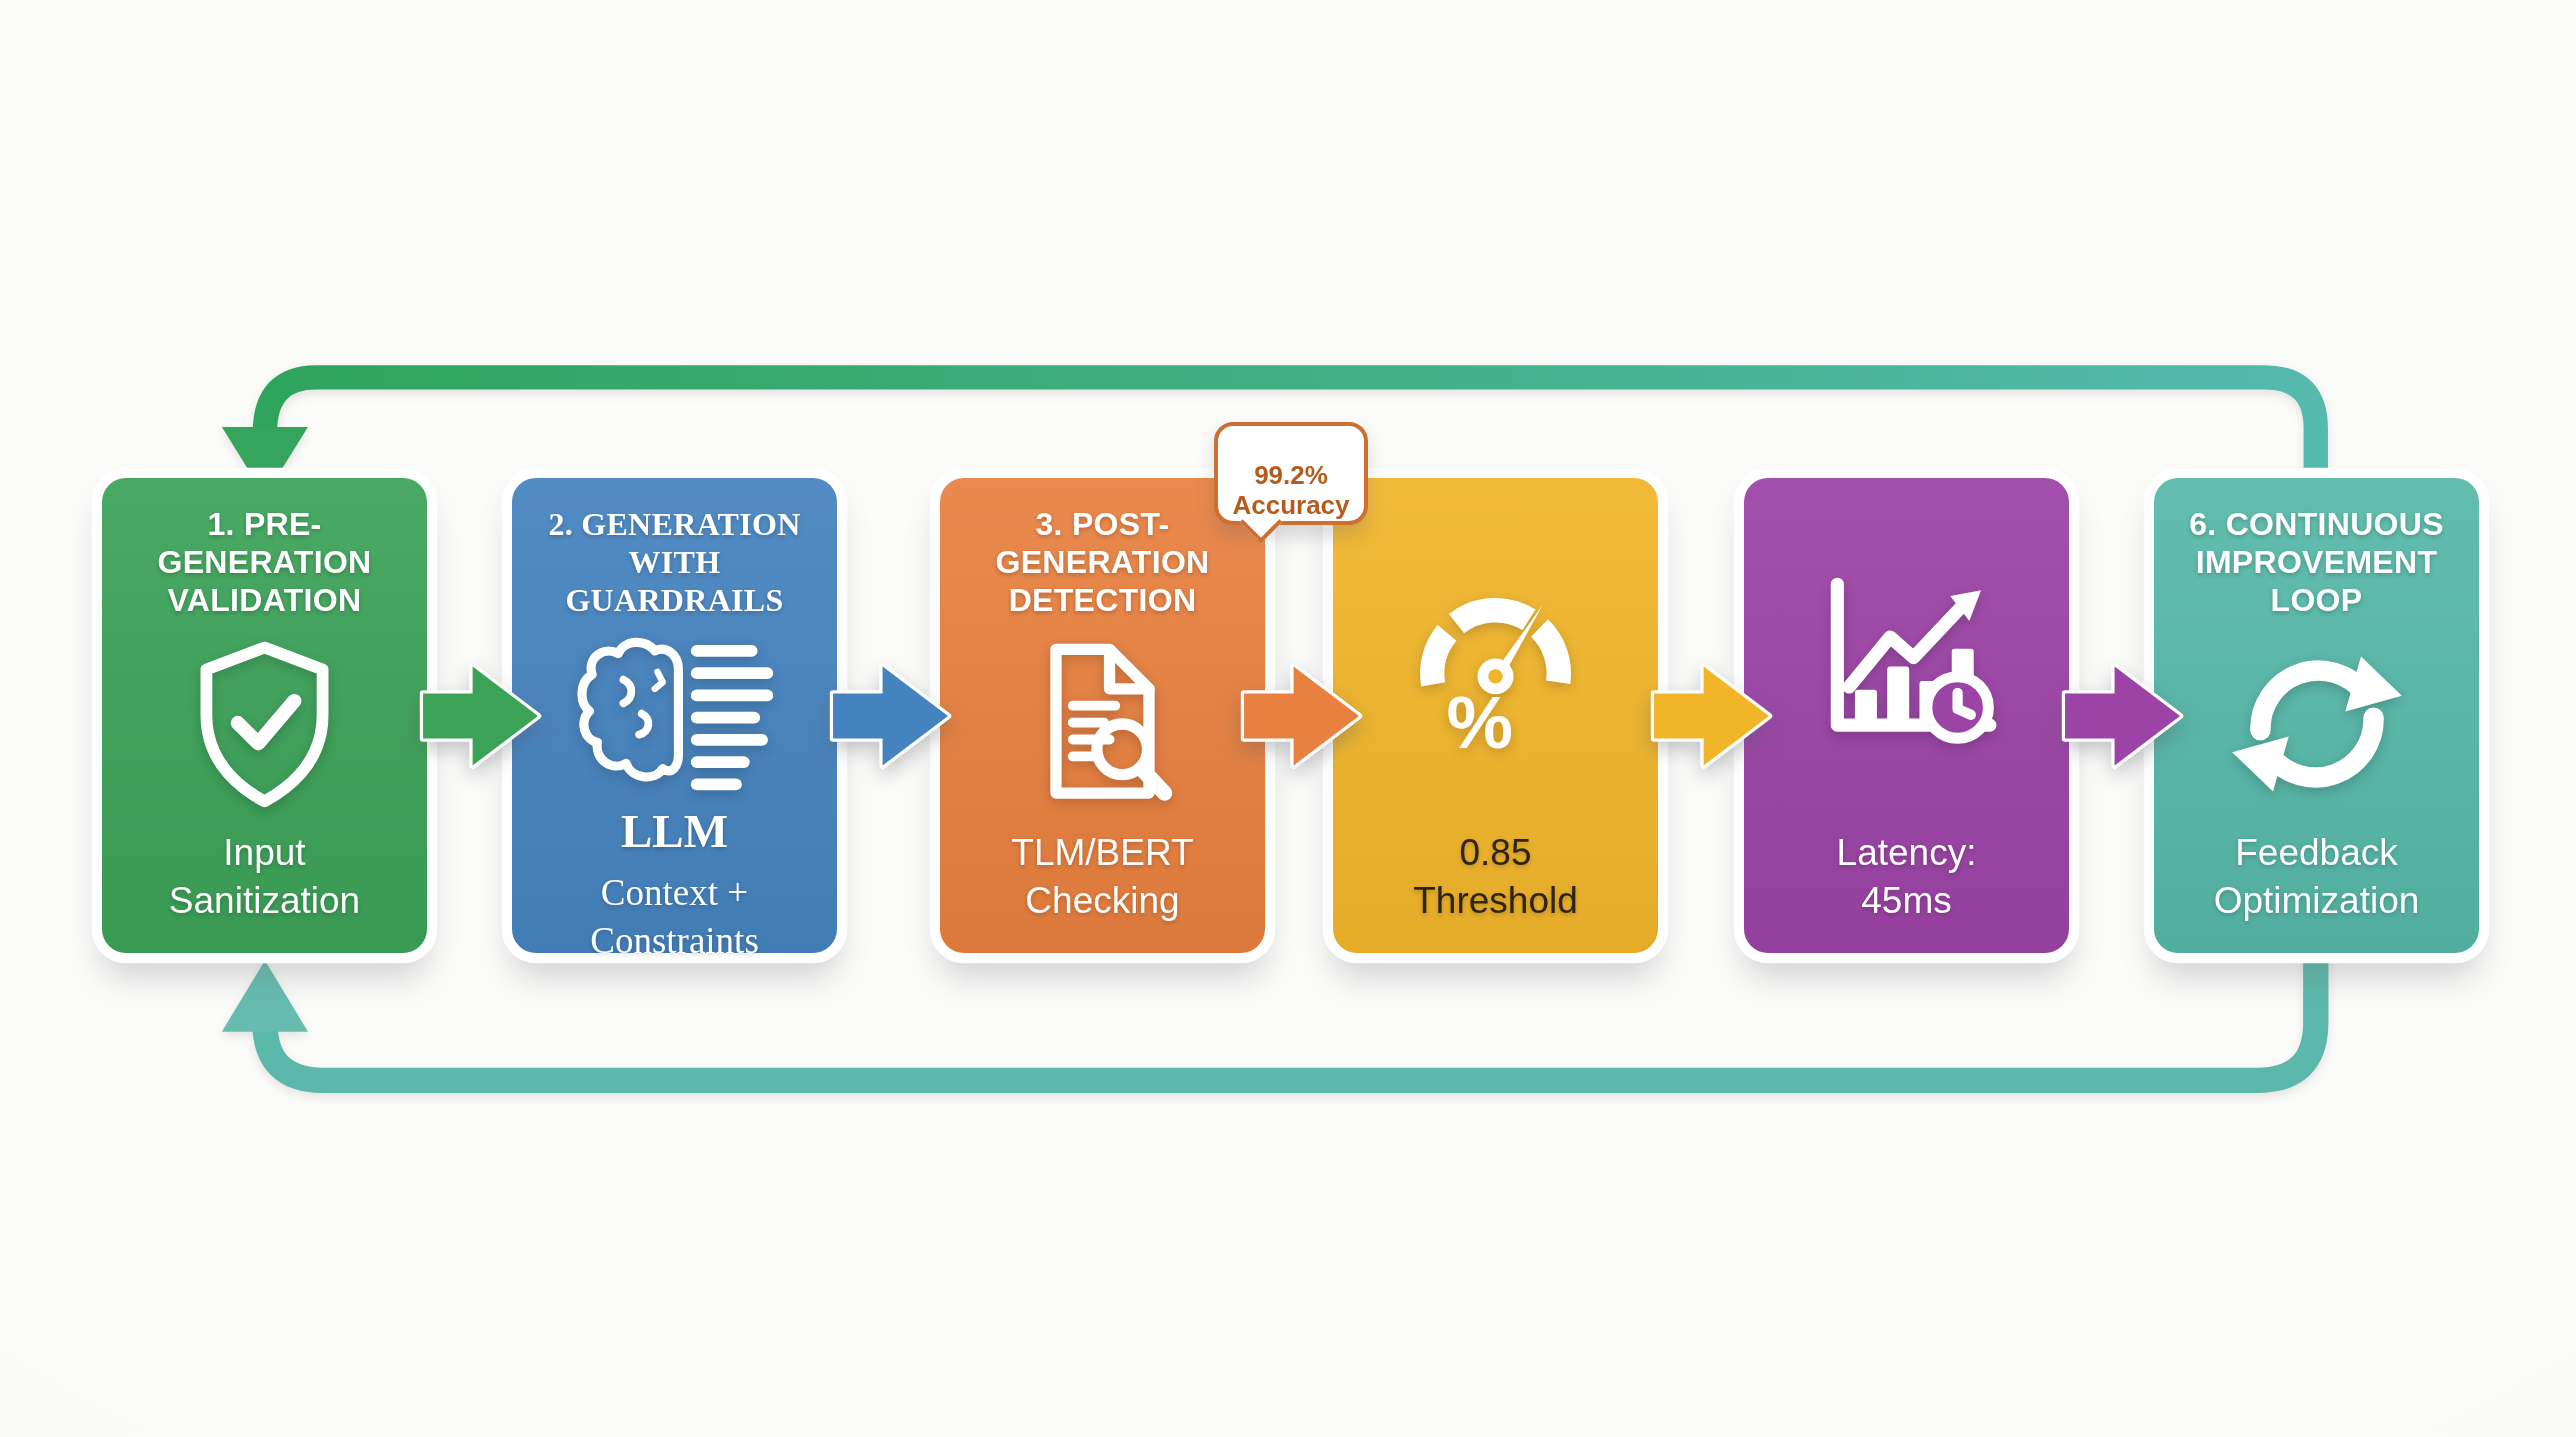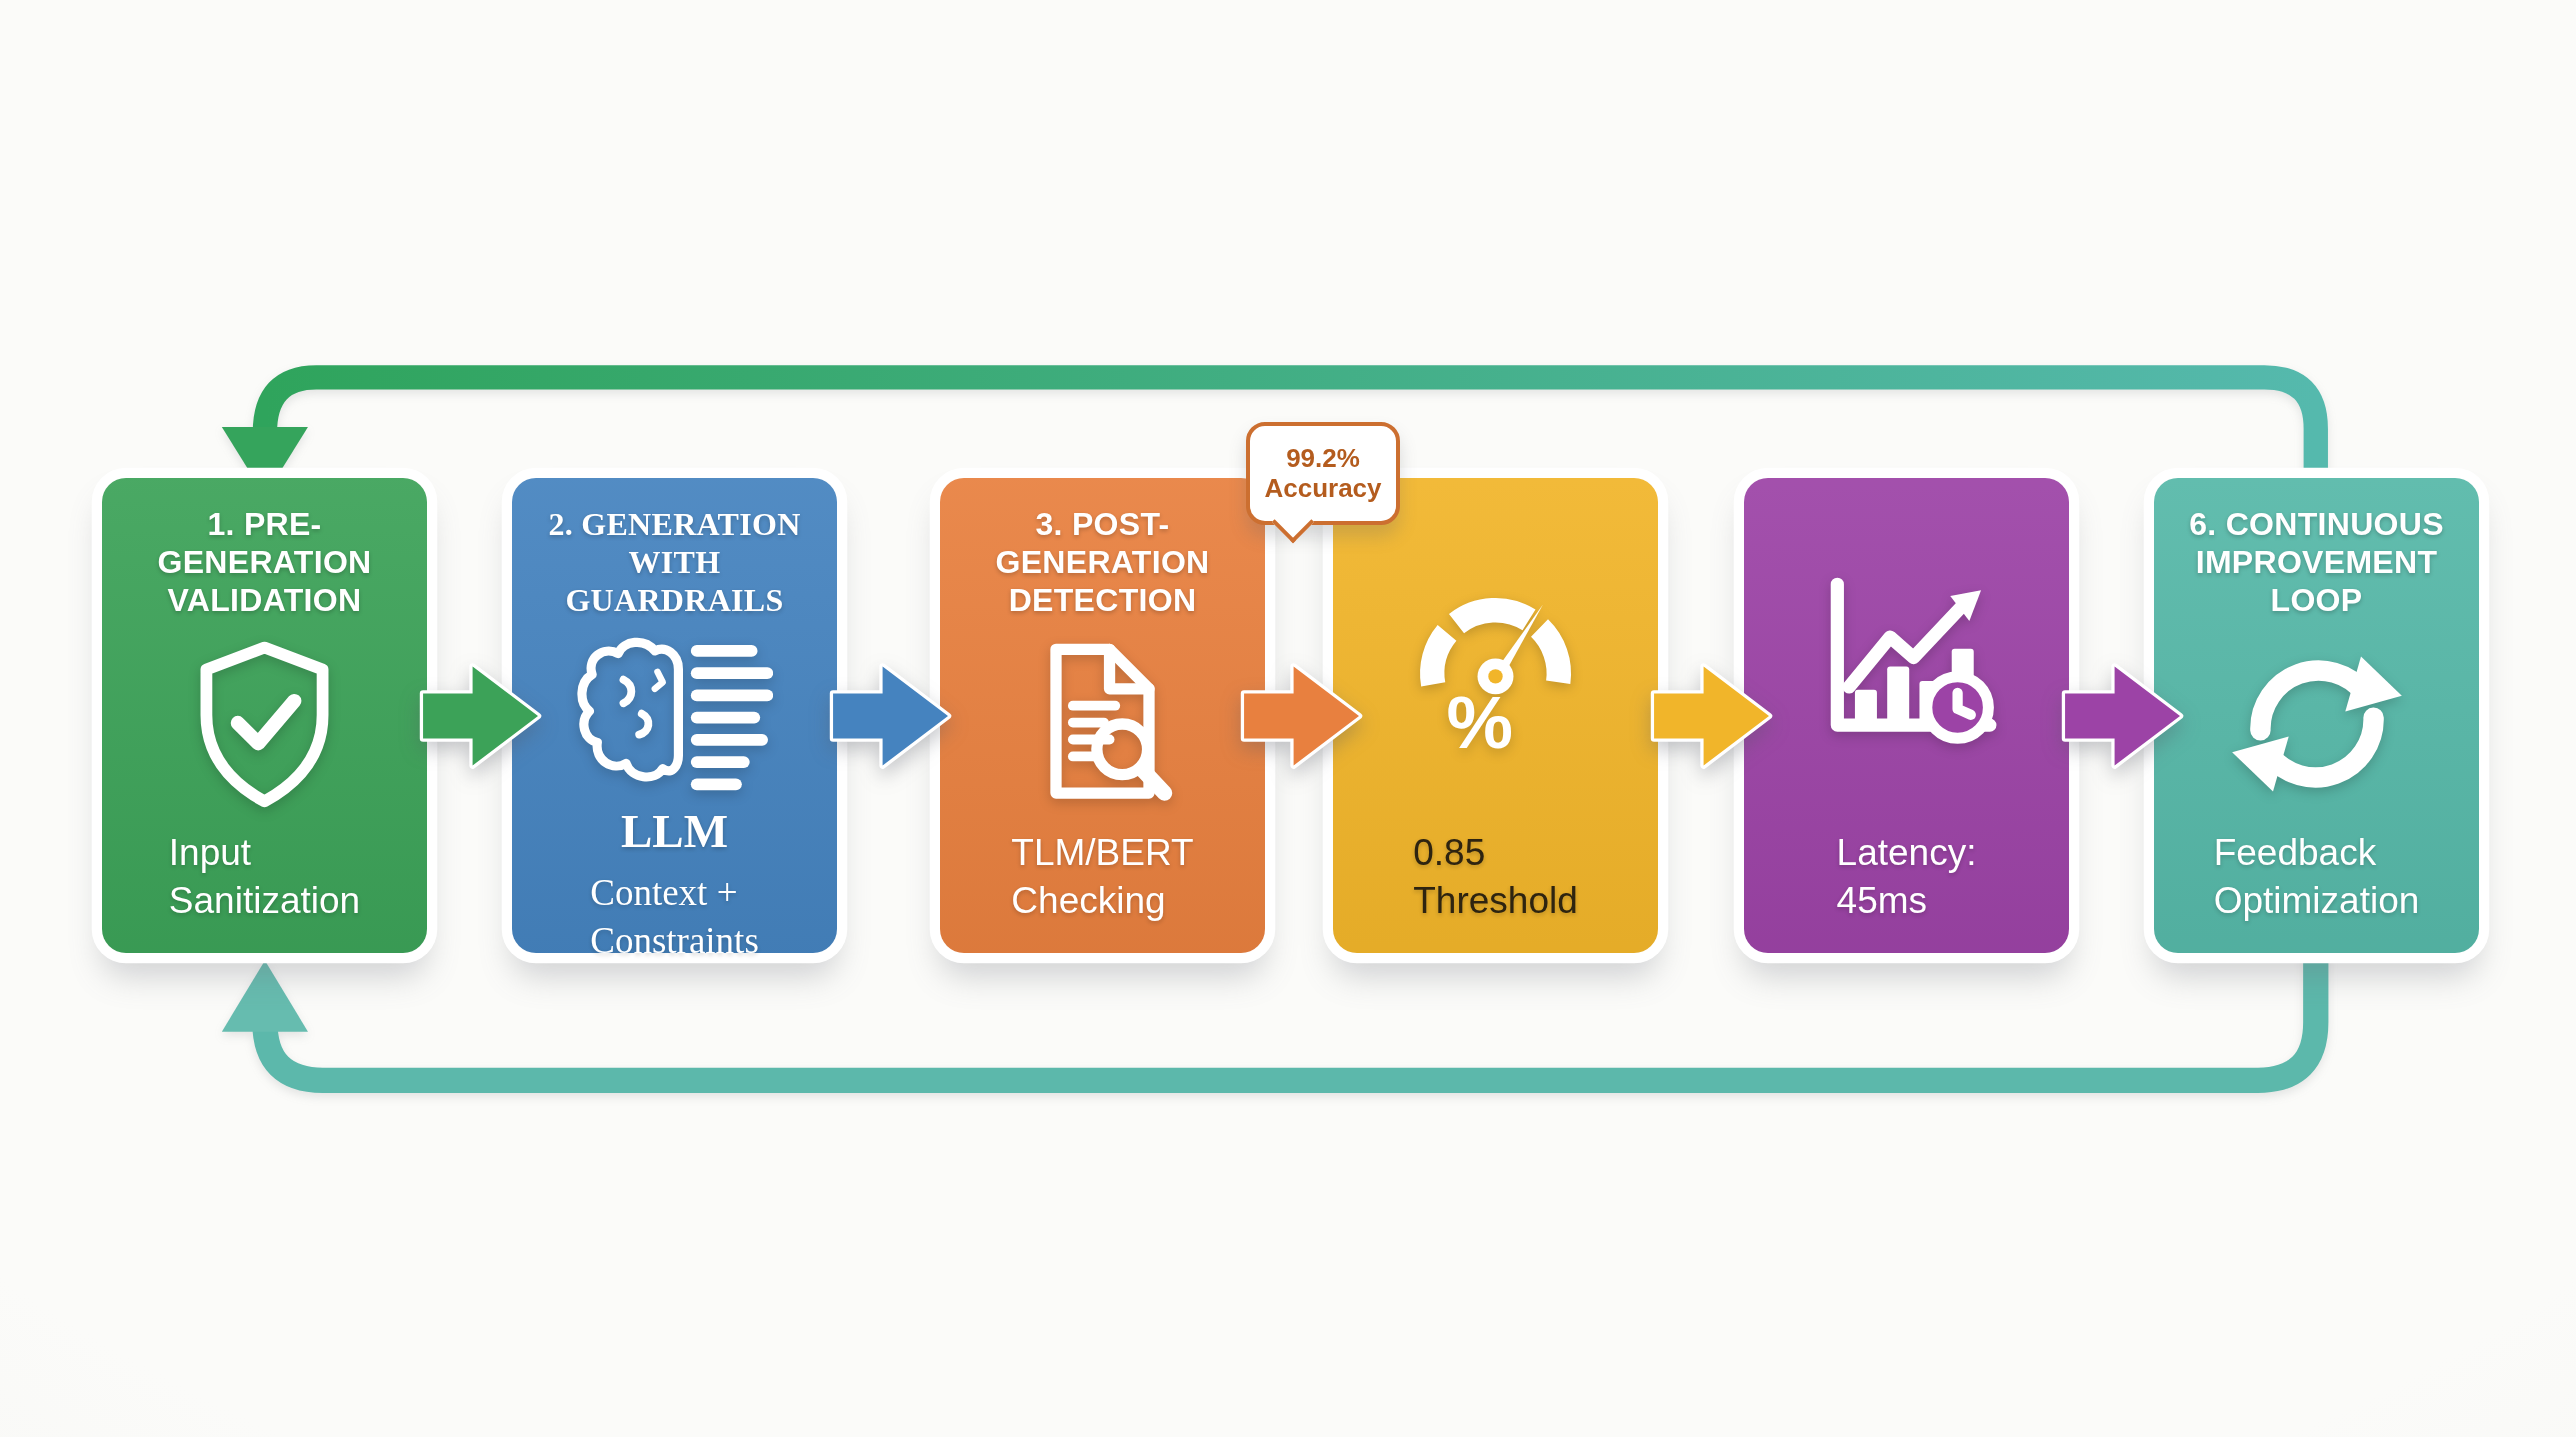--- a/index.html
+++ b/index.html
@@ -25,31 +25,31 @@
     font-size:32px;font-weight:700;color:#ffffff;text-align:center;line-height:1.18;
     letter-spacing:0.3px;white-space:pre-line;text-shadow:0 1.9px 4.7px rgba(0,0,0,.22);
   }
   .card-icon{flex:1;display:flex;flex-direction:column;align-items:center;justify-content:center;}
   .card-icon svg{filter:drop-shadow(0 4.7px 5.6px rgba(0,0,0,.18));}
   .icon-label{
     font-size:47px;font-weight:700;color:#ffffff;margin-top:3.7px;
     text-shadow:0 1.9px 4.7px rgba(0,0,0,.22);
   }
   .card-sub{
-    font-size:37px;font-weight:400;color:#ffffff;line-height:1.3;
+    font-size:37px;font-weight:400;color:#ffffff;text-align:center;line-height:1.3;
     white-space:pre-line;text-shadow:0 1.9px 4.7px rgba(0,0,0,.2);
   }
   
   .flow-arrow{position:absolute;top:659px;width:124px;height:114px;z-index:5;
     filter:drop-shadow(0 8.4px 9.4px rgba(80,85,95,.32));}
   
   .badge{
-    position:absolute;left:1246px;top:422px;width:146px;height:95px;z-index:6;
+    position:absolute;left:1214px;top:422px;width:146px;height:95px;z-index:6;
     background:#ffffff;border:4.7px solid;border-radius:19px;
-    display:flex;flex-direction:column;align-items:center;justify-content:center;
+    display:flex;flex-direction:column;align-items:center;justify-content:flex-end;
     font-weight:700;font-size:26px;line-height:1.15;text-align:center;
     box-shadow:0 11.2px 17px rgba(90,95,105,.22);
   }
   .badge-tail{
     position:absolute;left:28px;bottom:-16px;width:26px;height:26px;background:#ffffff;
     transform:rotate(45deg);border-right:4.7px solid;border-bottom:4.7px solid;
   }
   .badge-line{position:relative;z-index:1;}
 </style>
 </head>

